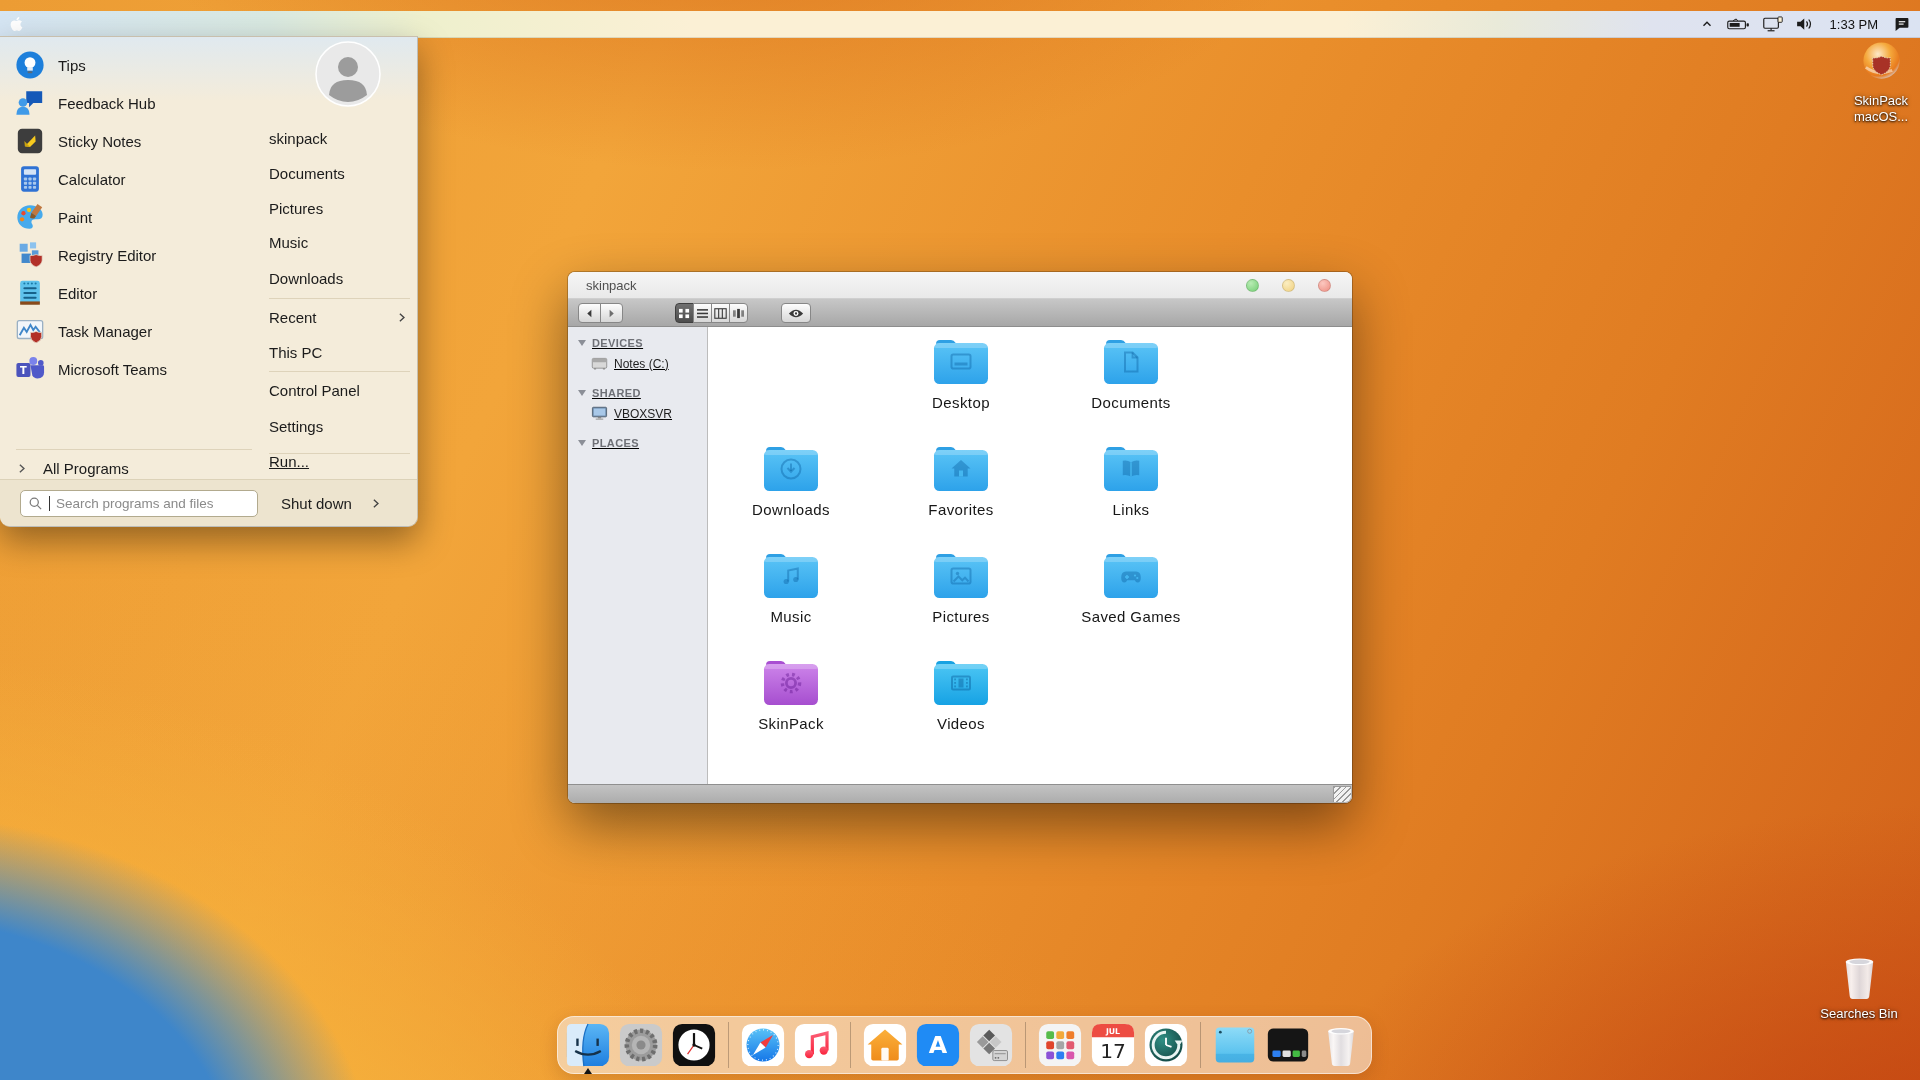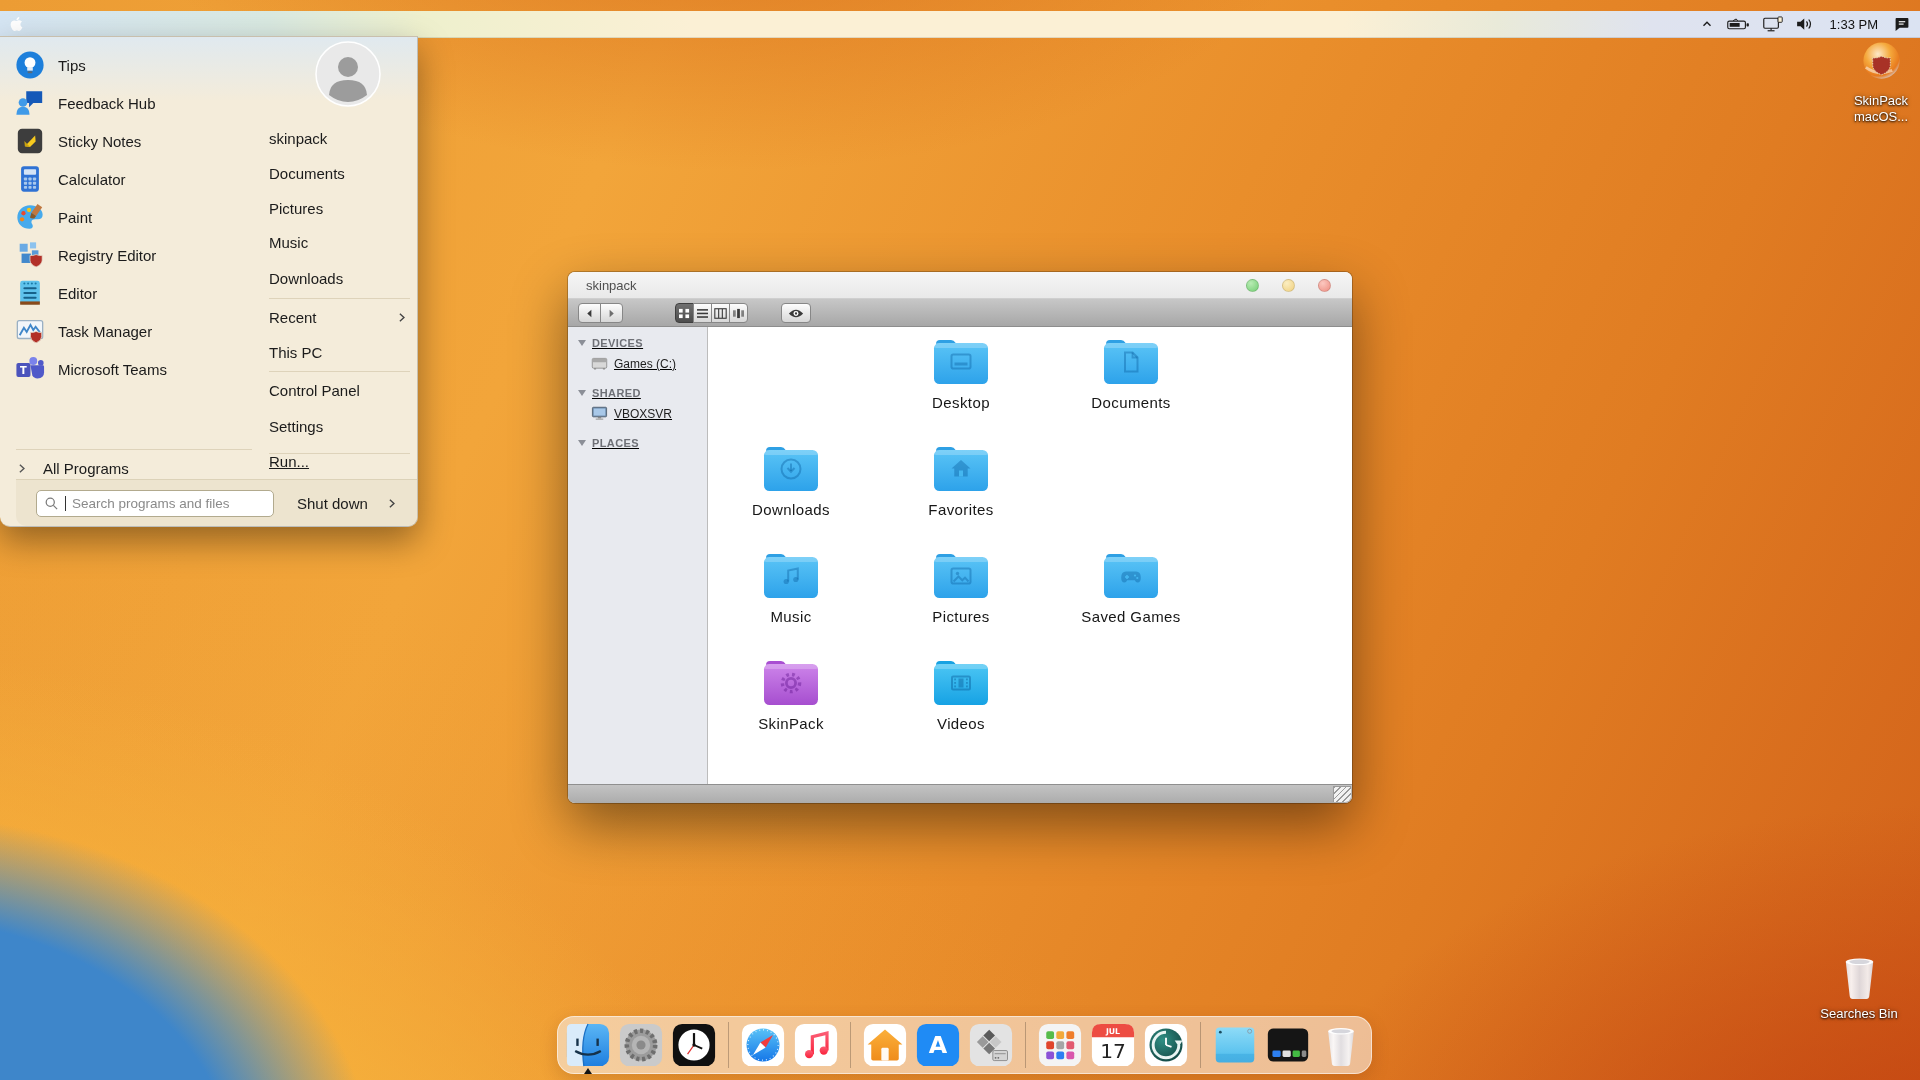--- a/index.html
+++ b/index.html
@@ -36,21 +36,21 @@
     border-radius:0 0 10px 10px; box-shadow:0 14px 34px rgba(0,0,0,0.38); }
   .sm-left { position:absolute; left:12px; top:9px; width:248px; }
   .sm-app { display:flex; align-items:center; gap:13px; height:38px; padding-left:3px; cursor:default; }
   .sm-app-ic { width:30px; height:30px; flex:0 0 30px; }
   .sm-app-ic svg { width:30px; height:30px; display:block; }
   .sm-app-label { font-size:15px; color:#1b1b1b; }
   .sm-sep-l { position:absolute; left:16px; top:412px; width:236px; border-top:1px solid #ded3ba; }
   .sm-allprograms { position:absolute; left:15px; top:417px; height:28px; display:flex; align-items:center; gap:15px; color:#1b1b1b; }
   .sm-allprograms .chev { color:#555; display:flex; }
   .sm-allprograms .lbl { font-size:15px; }
-  .sm-bottom { position:absolute; left:16px; right:0; bottom:0; height:47px; background:#ede4cf;
+  .sm-bottom { position:absolute; left:0; right:0; bottom:0; height:47px; background:#ede4cf;
     border-top:1px solid #dcd2b8; border-radius:0 0 10px 10px; }
   .search-box { position:absolute; left:20px; top:10px; width:238px; height:27px; background:#fff;
     border:1px solid #b2aa8e; border-radius:5px; display:flex; align-items:center; padding:0 7px; gap:6px; }
   .search-box .caret { width:1px; height:15px; background:#333; }
   .search-box input { border:none; outline:none; flex:1; font-size:13.5px; color:#222; font-family:"Liberation Sans",sans-serif; background:transparent; }
   .search-box input::placeholder { color:#8a8a8a; }
   .sm-right { position:absolute; left:266px; top:0; width:152px; height:100%; }
   .avatar { position:absolute; left:49px; top:4px; width:66px; height:66px; }
   .avatar svg { width:66px; height:66px; }
   .sm-place { position:absolute; left:0; width:150px; height:20px; display:flex; align-items:center; padding-left:3px; font-size:15px; color:#1b1b1b; cursor:default; }
@@ -466,21 +466,21 @@
         </div>
         <div class="sb-item">
           <span class="sb-ic">
             <svg viewBox="0 0 20 16">
               <rect x="1.5" y="2" width="17" height="11.5" rx="1.5" fill="#d8d8d8" stroke="#8a8a8a"></rect>
               <rect x="1.5" y="2" width="17" height="4.5" rx="1.5" fill="#a8a8a8"></rect>
               <rect x="3.5" y="13.5" width="2.5" height="1.5" fill="#8a8a8a"></rect>
               <rect x="14" y="13.5" width="2.5" height="1.5" fill="#8a8a8a"></rect>
             </svg>
           </span>
-          <span>Games (C:)</span>
+          <span>Notes (C:)</span>
         </div>
         <div class="sb-gap"></div>
         <div class="sb-header">
           <span class="sb-tri"></span>
           <span>SHARED</span>
         </div>
         <div class="sb-item">
           <span class="sb-ic">
             <svg viewBox="0 0 20 18">
               <rect x="1.5" y="1.5" width="17" height="11.5" rx="1.2" fill="#6a88a8" stroke="#4a5a6a"></rect>
@@ -552,20 +552,35 @@
                 </linearGradient>
               </defs>
               <path d="M4 10 q0-4 4-4 h11 q3 0 4.2 2.6 l1.2 2.6 H4z" fill="#2fa0e4"></path>
               <rect x="2" y="9" width="54" height="41" rx="5.5" fill="url(#fold4)"></rect>
               <rect x="2" y="9" width="54" height="5" rx="2.5" fill="rgba(255,255,255,0.22)"></rect>
               <g transform="translate(17,16)">
                 <path d="M12 3 L21.5 11.5 h-2.8 v8 H5.3 v-8 H2.5 z" fill="rgba(10,96,160,0.40)"></path>
                 <rect x="10" y="13.5" width="4" height="6" fill="#45b7f0"></rect>
               </g>
             </svg></div><div class="folder-label">Favorites</div></div>
+        <div class="cell" style="left: 348px; top: 114px;"><div class="folder-ic"><svg viewBox="0 0 58 52">
+              <defs>
+                <linearGradient id="fold5" x1="0" y1="0" x2="0" y2="1">
+                  <stop offset="0" stop-color="#5ac4f6"></stop>
+                  <stop offset="1" stop-color="#2da2ea"></stop>
+                </linearGradient>
+              </defs>
+              <path d="M4 10 q0-4 4-4 h11 q3 0 4.2 2.6 l1.2 2.6 H4z" fill="#2fa0e4"></path>
+              <rect x="2" y="9" width="54" height="41" rx="5.5" fill="url(#fold5)"></rect>
+              <rect x="2" y="9" width="54" height="5" rx="2.5" fill="rgba(255,255,255,0.22)"></rect>
+              <g transform="translate(17,16)">
+                <path d="M12 5.2 Q8 2.8 3.8 3.8 V18.2 Q8 17.2 12 19.6 Q16 17.2 20.2 18.2 V3.8 Q16 2.8 12 5.2 z" fill="rgba(10,96,160,0.40)"></path>
+                <path d="M12 5.2 V19.6" stroke="#45b7f0" stroke-width="1.4"></path>
+              </g>
+            </svg></div><div class="folder-label">Links</div></div>
         <div class="cell" style="left: 8px; top: 221px;"><div class="folder-ic"><svg viewBox="0 0 58 52">
               <defs>
                 <linearGradient id="fold6" x1="0" y1="0" x2="0" y2="1">
                   <stop offset="0" stop-color="#5ac4f6"></stop>
                   <stop offset="1" stop-color="#2da2ea"></stop>
                 </linearGradient>
               </defs>
               <path d="M4 10 q0-4 4-4 h11 q3 0 4.2 2.6 l1.2 2.6 H4z" fill="#2fa0e4"></path>
               <rect x="2" y="9" width="54" height="41" rx="5.5" fill="url(#fold6)"></rect>
               <rect x="2" y="9" width="54" height="5" rx="2.5" fill="rgba(255,255,255,0.22)"></rect>

